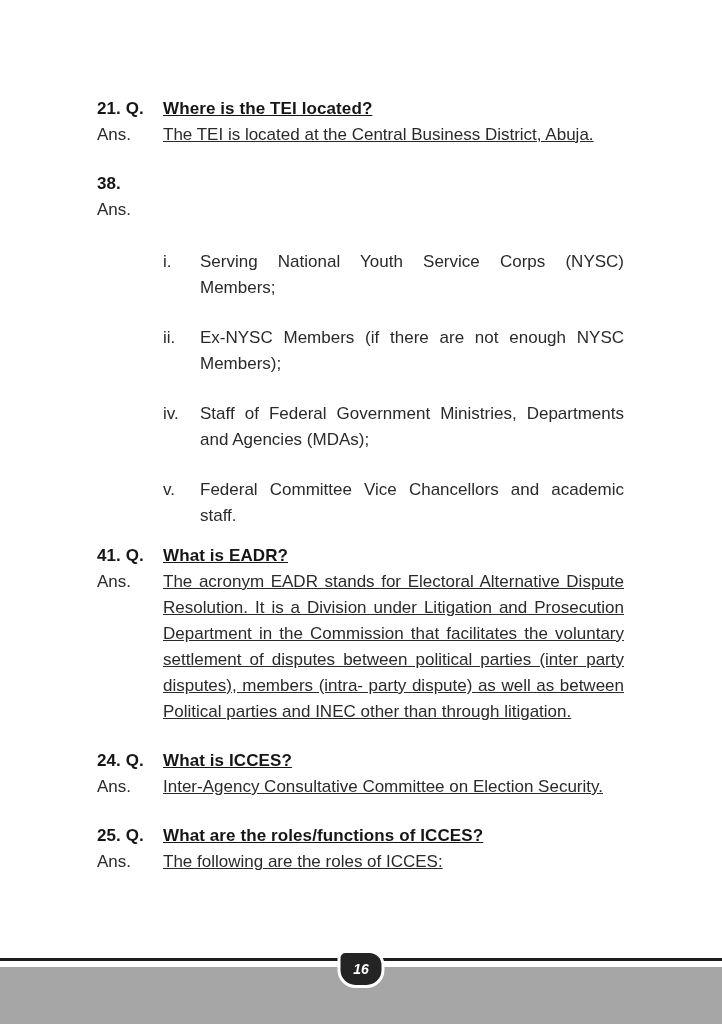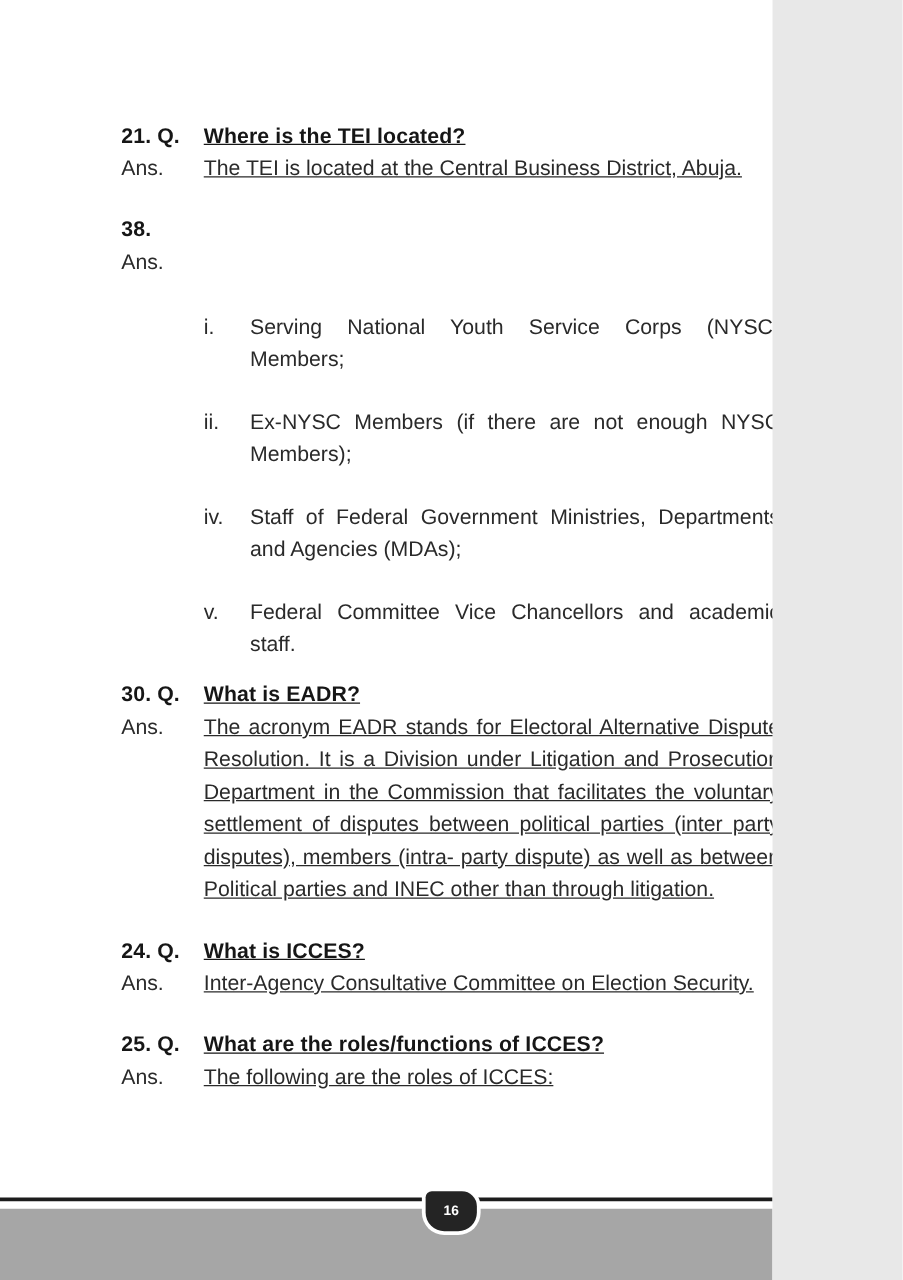--- a/index.html
+++ b/index.html
@@ -12,21 +12,21 @@
     --page-bg: #ffffff;
   }
   html,body{margin:0;padding:0;}
   body{
     width:722px;height:1024px;
     background:#e8e8e8;
     font-family:"Liberation Sans","DejaVu Sans",sans-serif;
   }
   .page{
     position:relative;
-    width:618px;height:1024px;
+    width:722px;height:1024px;
     background:var(--page-bg);
     overflow:hidden;
   }
   .content{
     position:absolute;
     left:97px;top:96px;width:527px;
     font-size:17px;line-height:26px;
     color:var(--text);
   }
   .row{display:flex;align-items:flex-start;}
@@ -51,21 +51,21 @@
   .page-badge{
     position:absolute;left:361px;top:953px;
     transform:translateX(-50%);
     width:41px;height:32px;
     background:var(--badge-bg);
     border-radius:5px 12px 15px 15px;
     box-shadow:0 0 0 3px #ffffff;
     z-index:2;
     display:flex;align-items:center;justify-content:center;
     color:var(--badge-text);
-    font-size:11px;font-weight:700;
+    font-size:14px;font-weight:700;font-style:italic;
   }
 </style>
 </head>
 <body>
 
 <div class="page">
 
   <main class="content">
 
     <section class="qa first">
@@ -102,21 +102,21 @@
         </div>
         <div class="list-item">
           <div class="marker">v.</div>
           <div class="li-text">Federal Committee Vice Chancellors and academic staff.</div>
         </div>
       </div>
     </section>
 
     <section class="qa gap-sm">
       <div class="row">
-        <div class="col-label bold">30. Q.</div>
+        <div class="col-label bold">41. Q.</div>
         <div class="col-text bold">What is EADR?</div>
       </div>
       <div class="row">
         <div class="col-label">Ans.</div>
         <div class="col-text">The acronym EADR stands for Electoral Alternative Dispute Resolution. It is a Division under Litigation and Prosecution Department in the Commission that facilitates the voluntary settlement of disputes between political parties (inter party disputes), members (intra- party dispute) as well as between Political parties and INEC other than through litigation.</div>
       </div>
     </section>
 
     <section class="qa">
       <div class="row">

